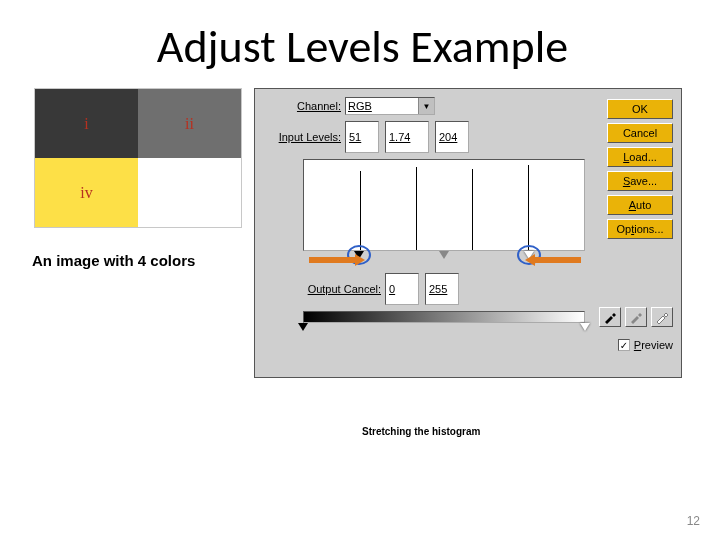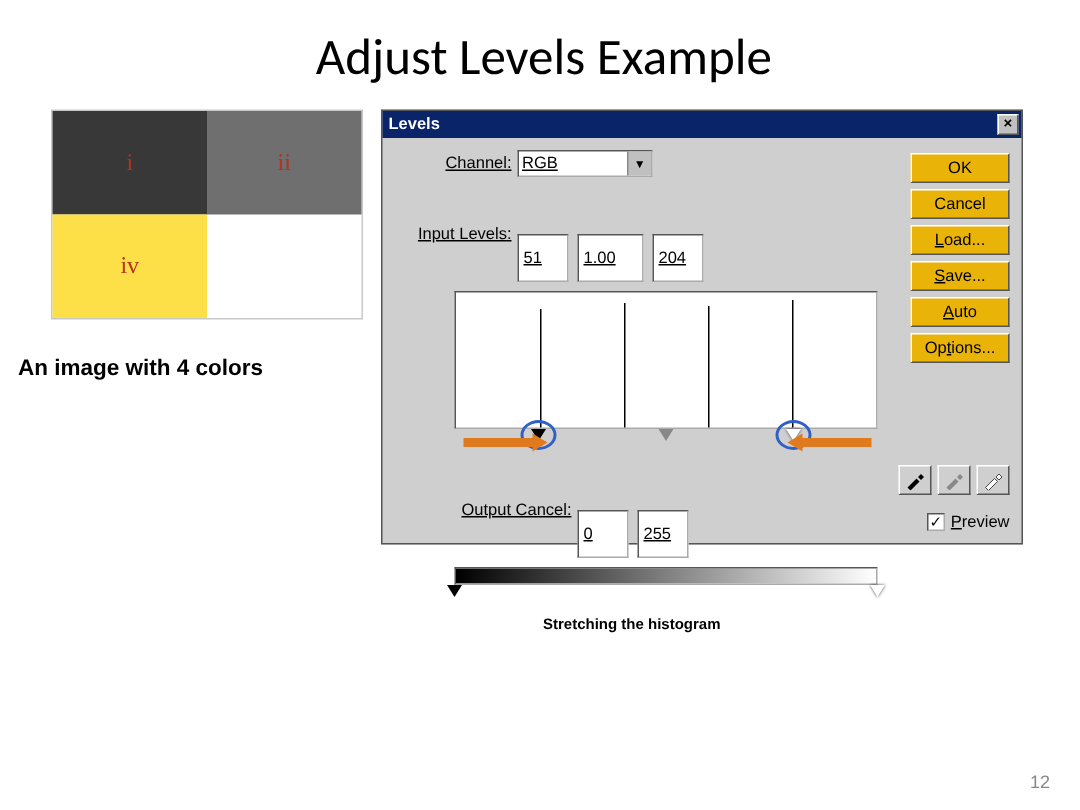--- a/index.html
+++ b/index.html
@@ -5,21 +5,21 @@
   * { box-sizing: border-box; }
   body {
     margin: 0;
     width: 720px;
     height: 540px;
     background: #fff;
     font-family: Arial, Helvetica, sans-serif;
     position: relative;
   }
   .slide-title {
-    font-size: 34px;
+    font-size: 46px;
     font-weight: 400;
     text-align: center;
     margin: 18px 0 14px 5px;
     font-family: Calibri, Arial, sans-serif;
   }
   .content-wrap {
     position: relative;
     padding: 0 30px;
   }
   
@@ -34,21 +34,21 @@
     grid-template-columns: 1fr 1fr;
     grid-template-rows: 1fr 1fr;
   }
   .q { display:flex; align-items:center; justify-content:center; font-family:Georgia,serif; font-size:16px; color:#b73020; }
   .q1 { background:#383838;}
   .q2 { background:#6f6f6f;}
   .q3 { background:#a6a6a6;}
   .q4 { background:#fde047;}
   .caption1 {
     position:absolute;
-    left:12px;
+    left:32px;
     top:164px;
     font-size:15px;
     font-weight:bold;
   }
   .caption2 {
     position:absolute;
     left:362px;
     top:338px;
     font-size:10px;
     font-weight:bold;
@@ -106,21 +106,20 @@
   .select .chev {
     position:absolute; right:0; top:0; height:100%; width:16px;
     background:#c0c0c0; border-left:1px solid #888;
     display:flex;align-items:center;justify-content:center;
     font-size:8px;
   }
   .inp {
     background:#fff; border:1px inset #aaa; height:32px; width:34px;
     padding:0 3px; display:inline-flex; align-items:center;
     margin-right:6px;
-    margin-top:32px;
   }
   .inp.wide { width:44px; }
   .btn {
     background:#eab308;
     border:1px solid #fff;
     border-right-color:#555; border-bottom-color:#555;
     width:66px; height:20px;
     display:flex;align-items:center;justify-content:center;
     font-size:11px;
     margin-bottom:4px;
@@ -163,36 +162,32 @@
 <div class="content-wrap">
   <div class="four-color">
     <div class="q q1">i</div>
     <div class="q q2">ii</div>
     <div class="q q4">iv</div>
   </div>
 
   <div class="caption1">An image with 4 colors</div>
 
   <div class="dlg">
-    <div class="dlg-title">
-      <span>Levels</span>
-      <div class="close-btn">×</div>
-    </div>
     <div class="dlg-body">
       <div class="row">
         <span class="lbl">Channel:</span>
         <div class="select">
           <span>RGB</span>
           <span class="chev">▼</span>
         </div>
       </div>
       <div class="row">
         <span class="lbl">Input Levels:</span>
         <div class="inp">51</div>
-        <div class="inp wide">1.00</div>
+        <div class="inp wide">1.74</div>
         <div class="inp">204</div>
       </div>
 
       <div class="histo">
         <div class="spike" style="left:20%; height:88%;"></div>
         <div class="spike" style="left:40%; height:92%;"></div>
         <div class="spike" style="left:60%; height:90%;"></div>
         <div class="spike" style="left:80%; height:94%;"></div>
       </div>
       <div class="tri-track">

